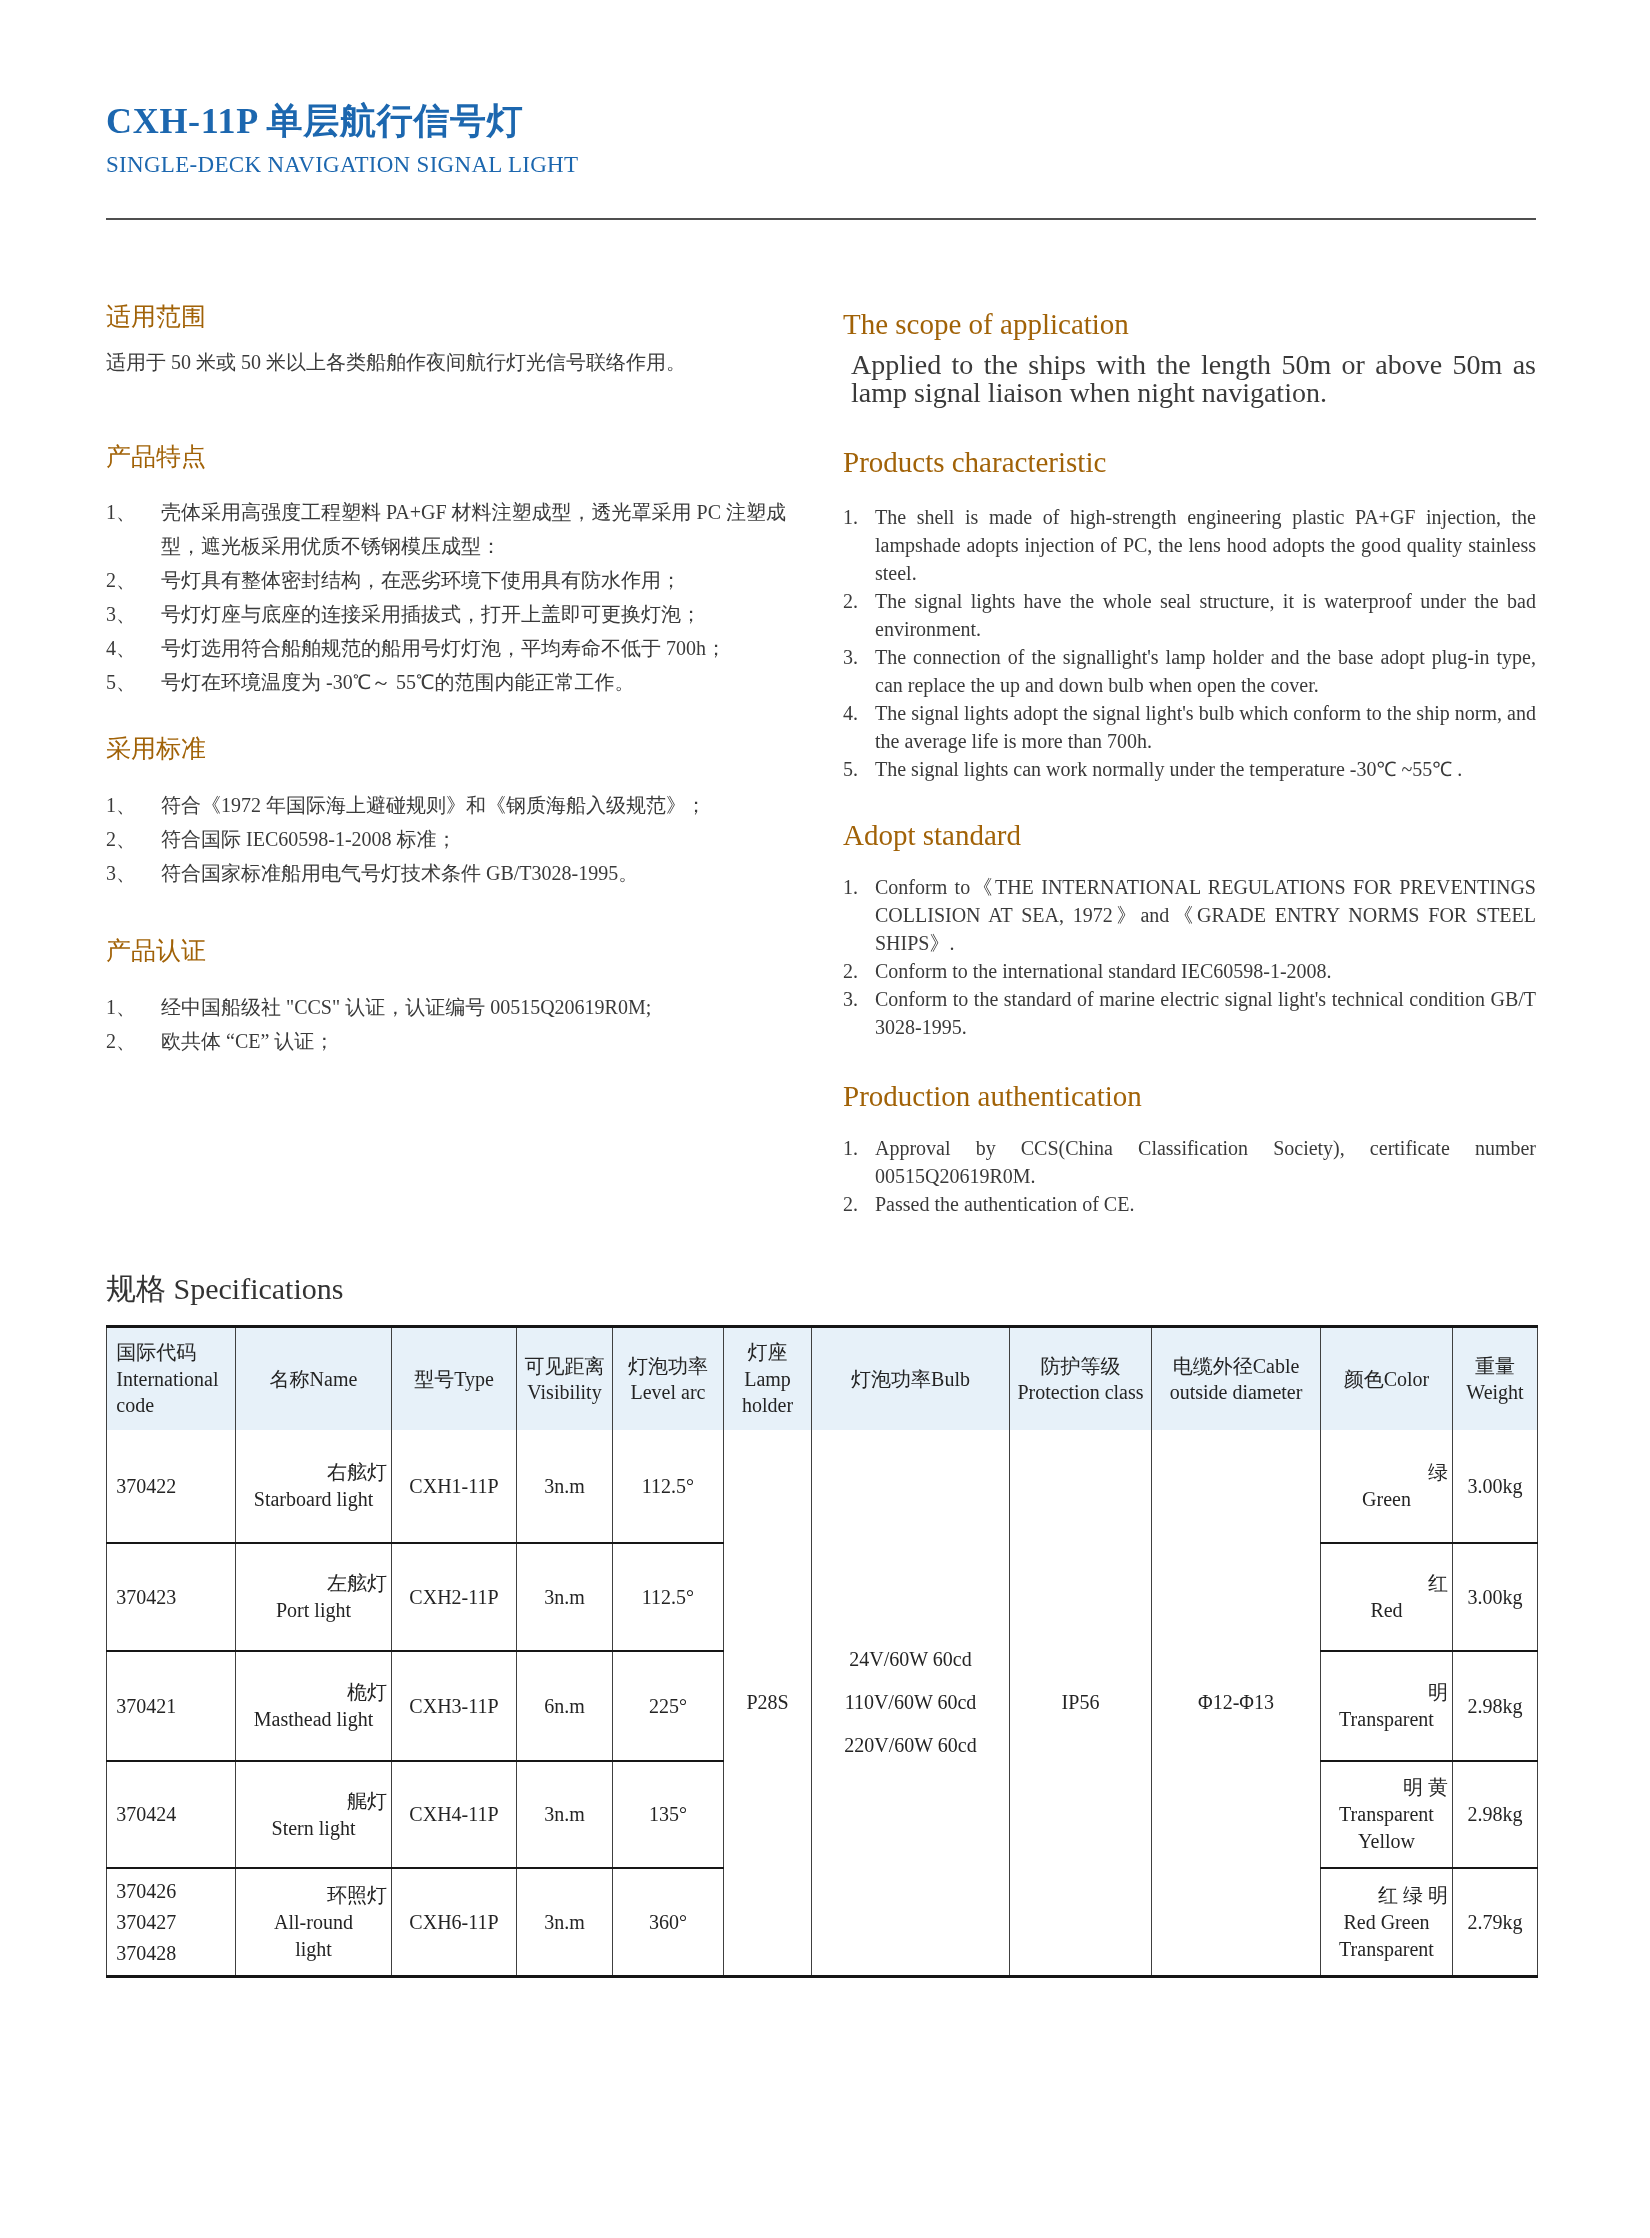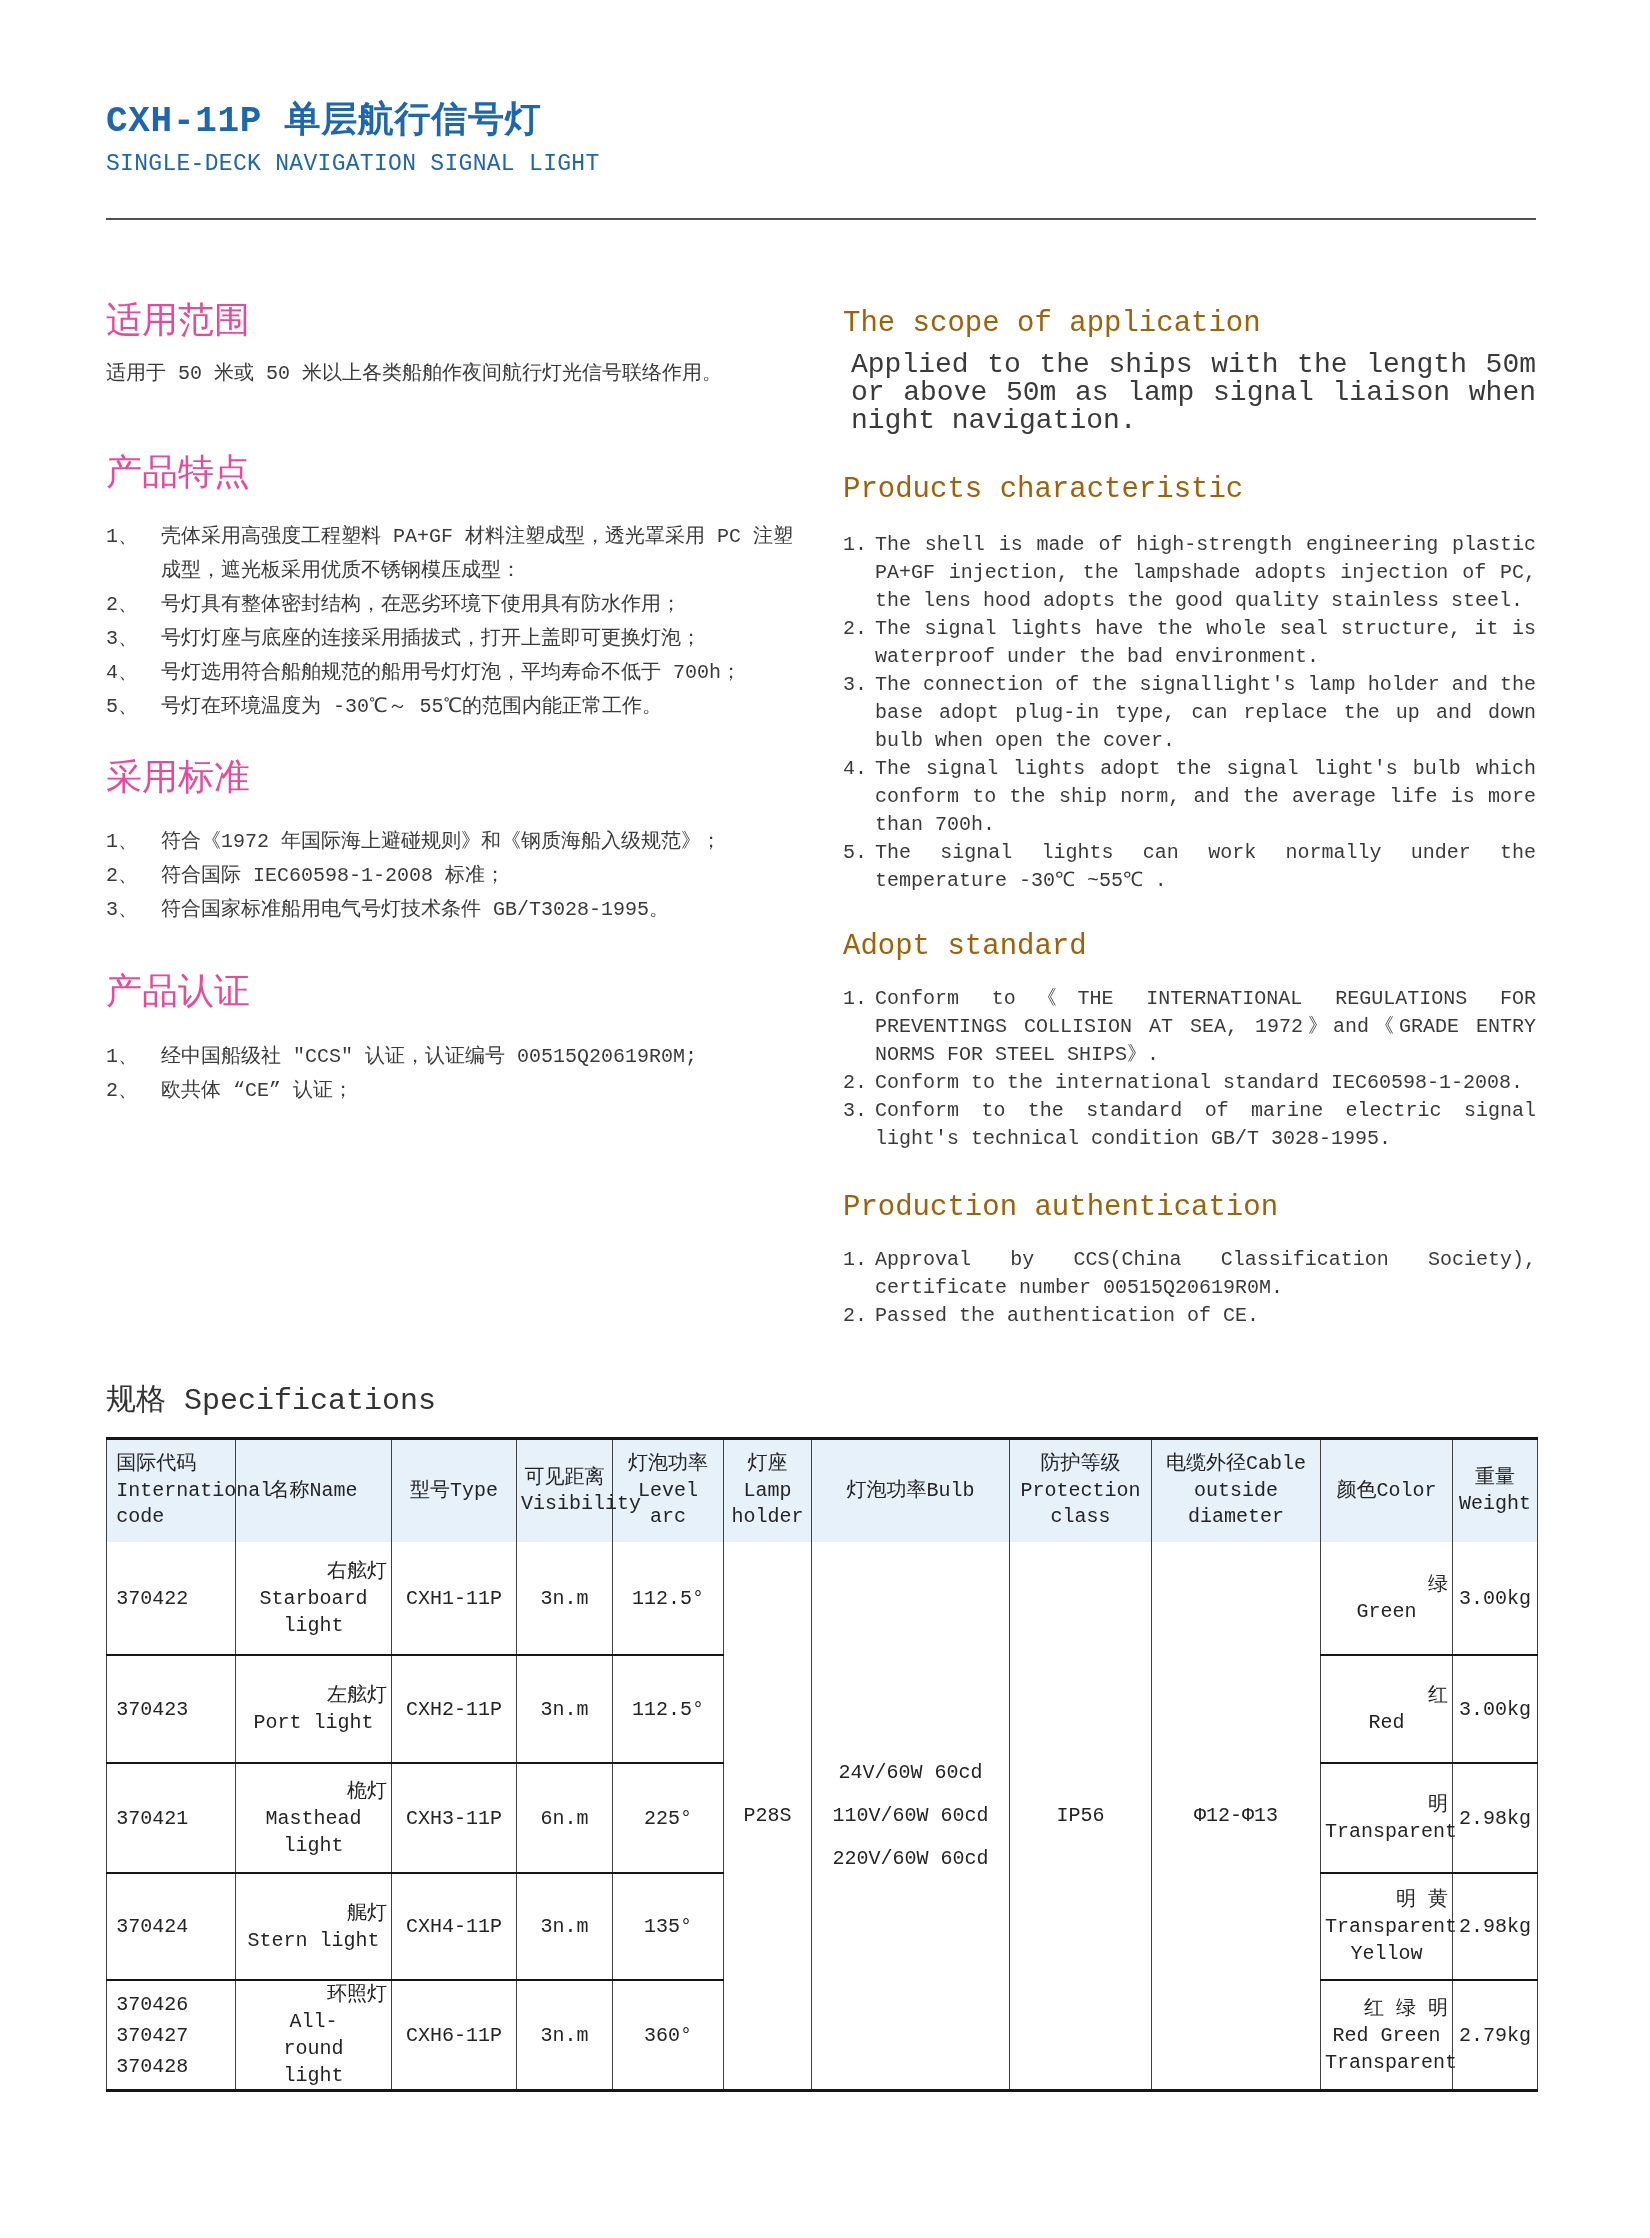--- a/index.html
+++ b/index.html
@@ -1,20 +1,20 @@
 <!DOCTYPE html>
 <html style="font-size:10.6px"><head>
 <meta charset="utf-8">
 <style>
   html,body { margin:0; padding:0; background:#ffffff; }
   .page {
     position:relative;
     width:1650px; height:2105px;
     background:#ffffff;
-    font-family:Liberation Mono, monospace;
+    font-family:Liberation Serif, serif;
     color:#3a3a3a;
     overflow:hidden;
   }
   .content { width:1430px; margin-left:106px; }
 
   
   .doc-header { padding-top:100px; }
   .title-zh {
     margin:0; font-size:36px; font-weight:600; letter-spacing:0.7px;
     color:#1c67af; line-height:1.2;
@@ -23,21 +23,21 @@
     margin-top:8px; font-size:23px; font-weight:500; letter-spacing:0.3px;
     color:#1c67af; line-height:1.2;
   }
   .rule { margin-top:39px; height:2.7px; background:#4f4f4f; }
 
   
   .two-col { display:flex; gap:32px; margin-top:74px; }
   .col-zh { width:705px; }
   .col-en { width:693px; }
 
-  .h-zh { margin:0; font-size:36px; font-weight:500; color:#ec4899; line-height:1.12; }
+  .h-zh { margin:0; font-size:25px; font-weight:500; color:#a16207; line-height:1.12; }
   .h-en { margin:0; font-size:29px; font-weight:400; color:#a16207; line-height:1.12; }
 
   .body-zh { margin:14.6px 0 0 0; font-size:20px; line-height:32px; color:#3a3a3a; }
   .body-en { margin:10px 0 0 8px; font-size:28px; line-height:28px; color:#3a3a3a; text-align:justify; }
 
   .list { margin:0; }
   .li { display:flex; }
   .list-zh .li { font-size:20px; line-height:34px; color:#3a3a3a; }
   .list-zh .n { flex:0 0 55px; }
   .list-zh .t { flex:1 1 auto; }

